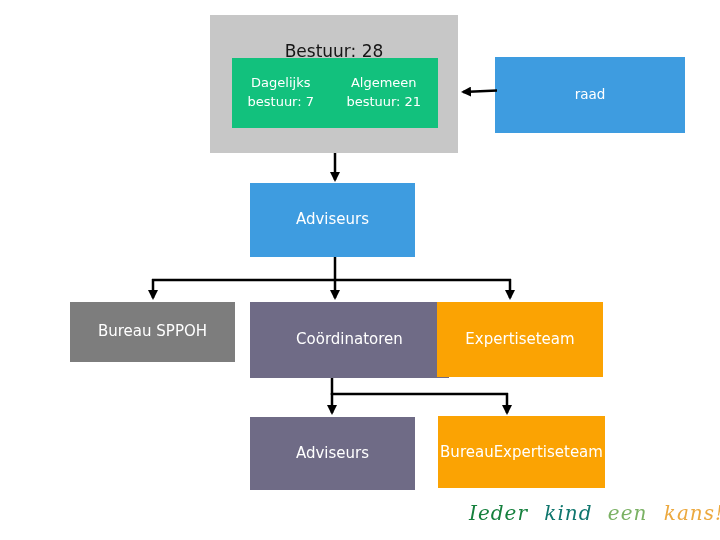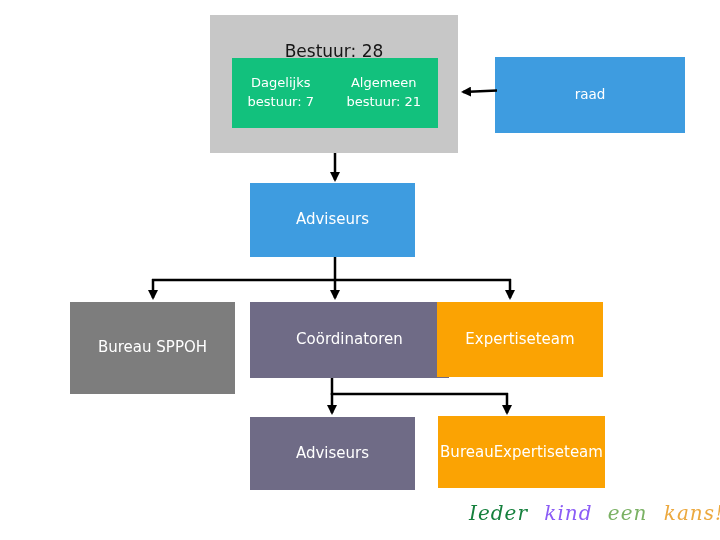--- a/index.html
+++ b/index.html
@@ -24,21 +24,21 @@
   }
   .container-title{
     text-align:center;
     padding-top:26px;
     font-size:17px;
     color:#161616;
   }
   .green-box{left:232px;top:58px;width:206px;height:70px;font-size:13px;}
   .opr-box{left:495px;top:57px;width:190px;height:76px;font-size:13.5px;}
   .directeur-box{left:250px;top:183px;width:165px;height:74px;font-size:15px;}
-  .sppoh-box{left:70px;top:302px;width:165px;height:92px;font-size:15px;}
+  .sppoh-box{left:70px;top:302px;width:165px;height:60px;font-size:15px;}
   .coordinatoren-box{left:250px;top:302px;width:199px;height:76px;font-size:15px;}
   .expertiseteam-box{left:437px;top:302px;width:166px;height:75px;font-size:15px;}
   .adviseurs-box{left:250px;top:417px;width:165px;height:73px;font-size:15px;}
   .bureau-expertiseteam-box{left:438px;top:416px;width:167px;height:72px;font-size:15px;line-height:1.35;}
   .connector-layer{
     position:absolute;left:0;top:0;width:720px;height:540px;
     pointer-events:none;
   }
   .slogan{
     position:absolute;
@@ -115,18 +115,18 @@
 
       <path d="M332,378 L332,395"></path>
       <path d="M331,394 L508,394"></path>
       <path d="M332,393 L332,413" marker-end="url(#arrow)"></path>
       <path d="M507,393 L507,413" marker-end="url(#arrow)"></path>
     </g>
   </svg>
 
   <div class="slogan">
     <span style="color: #15803d;">Ieder</span>
-    <span style="color: #8b5cf6; margin-top: 36px;">kind</span>
+    <span style="color: #0f766e; margin-top: 36px;">kind</span>
     <span style="color: rgb(122, 177, 99); margin-left: 8px;">een</span>
     <span style="color: rgb(236, 169, 63);">kans!</span>
   </div>
 
 </div>
 
 </body></html>

